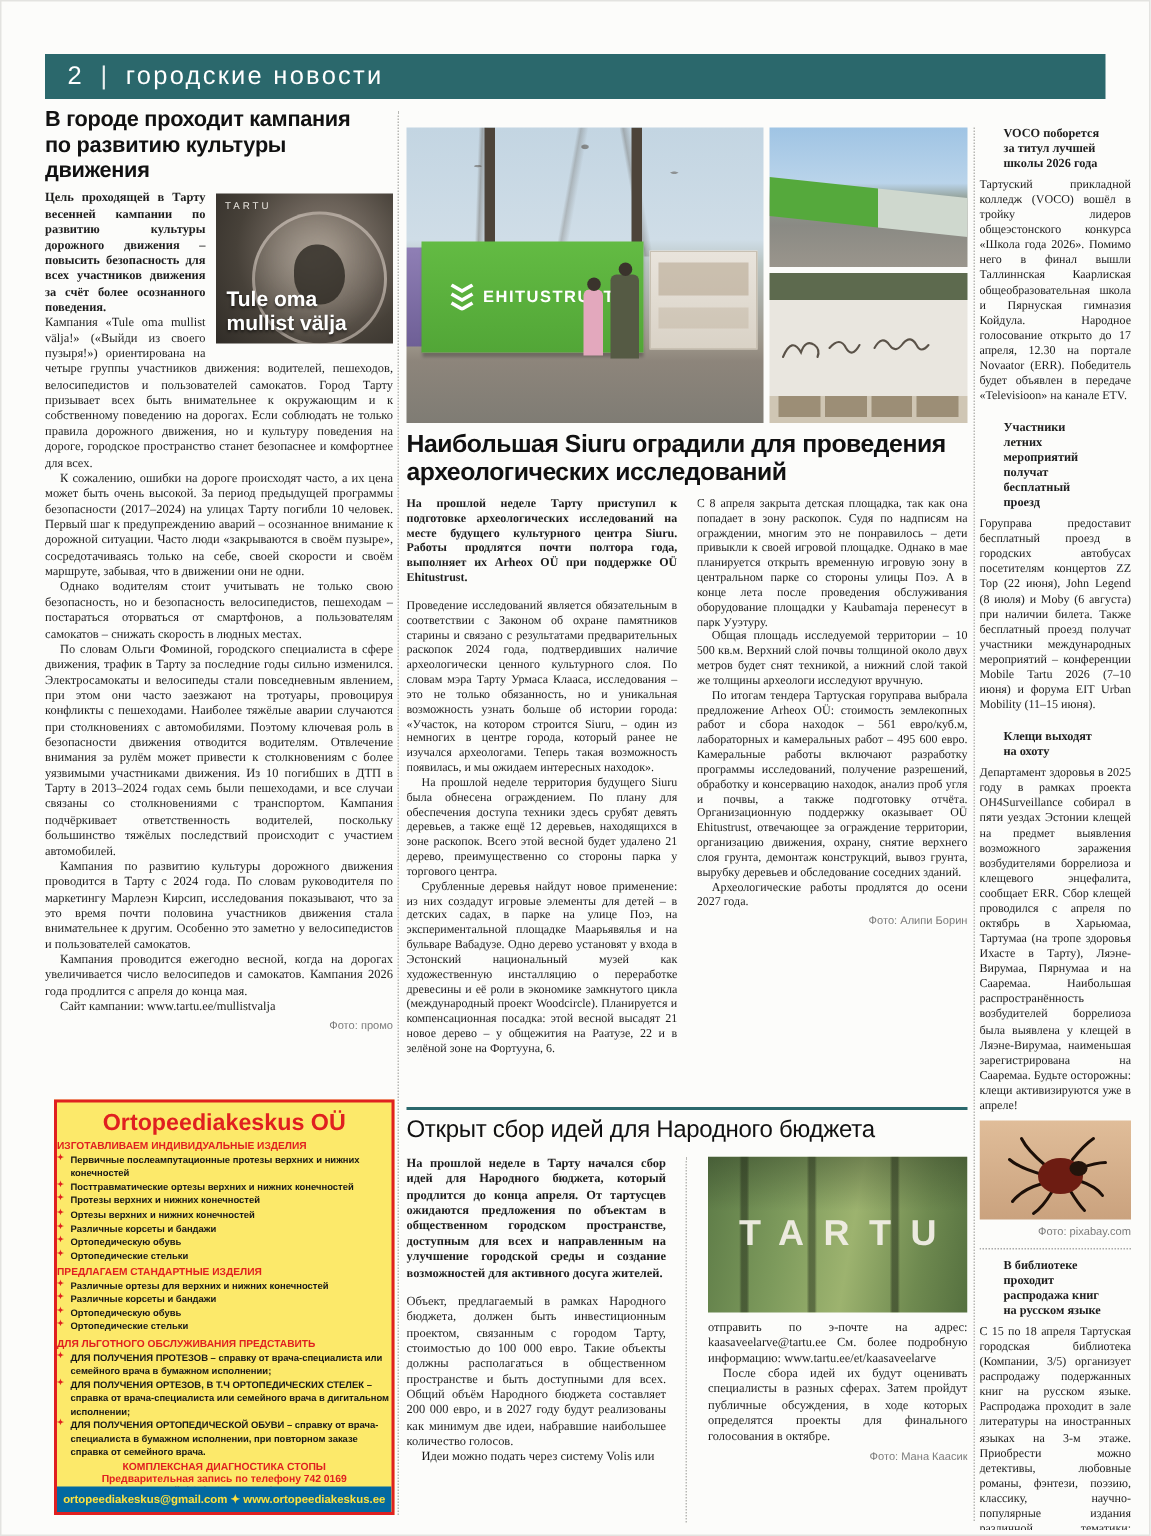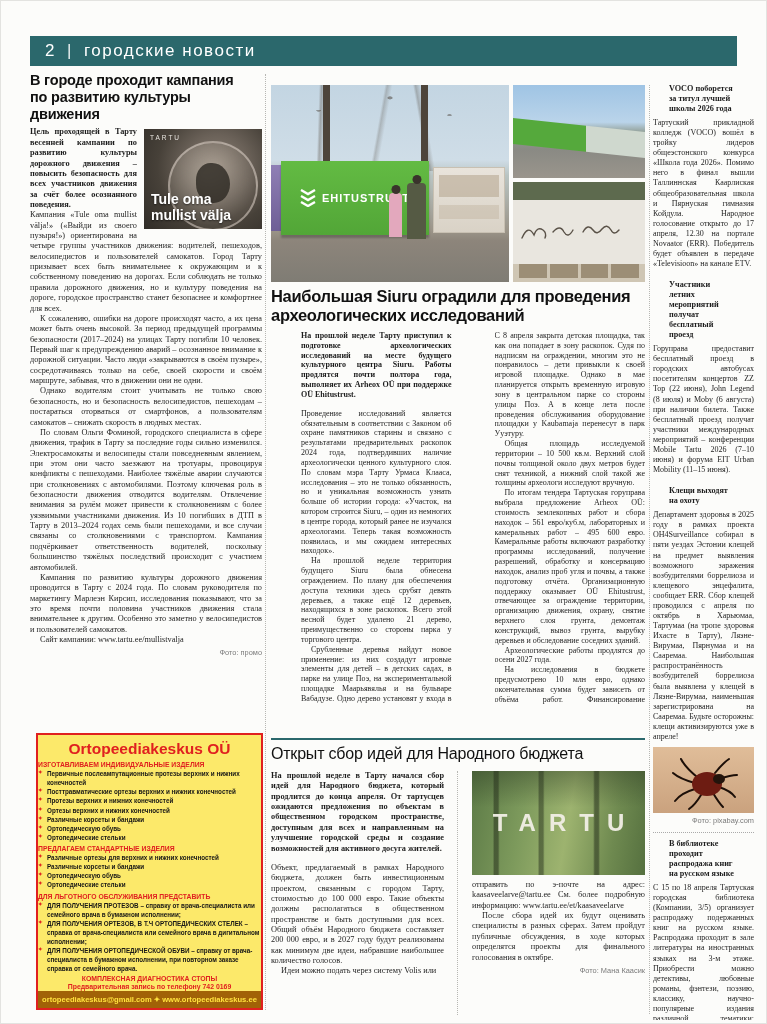--- a/index.html
+++ b/index.html
@@ -56,21 +56,21 @@
       background:linear-gradient(#9fc4e4 0%,#bad4ea 40%,#8e9a8e 52%,#8a8a84 70%,#9a958c 100%);}
   .street-fence{position:absolute;left:0;top:40px;width:100%;height:26px;transform:skewY(6deg);
       background:linear-gradient(90deg,#55a93c 0 55%,#cfd8ce 55% 100%);}
   .photo-banner{height:100px;position:relative;overflow:hidden;background:linear-gradient(#5d6a4e 0 18%,#e9e6df 18% 82%,#cfc6b4 82% 100%);}
   .strip{position:absolute;left:6px;bottom:4px;right:6px;height:14px;display:flex;gap:3px;}
   .strip i{flex:1;background:#9c8e76;}
   
   .h-siuru{position:absolute;left:271px;top:287px;width:374px;margin:0;color:#111;
       font-family:"Liberation Sans",sans-serif;font-weight:bold;font-size:16.5px;line-height:1.14;letter-spacing:-.3px;}
   .siuru-cols{position:absolute;left:271px;top:331px;width:374px;height:374px;display:flex;gap:13px;}
-  .siuru-cols .col{flex:1;overflow:hidden;margin-left:30px;}
+  .siuru-cols .col{flex:1;overflow:hidden;}
   .siuru-cols .bp{font-size:8px;line-height:1.23;}
   .gap{height:9px;}
   
   .budget-rule{position:absolute;left:271px;top:738px;width:374px;border-top:2px solid #2b686c;}
   .h-budget{position:absolute;left:271px;top:745px;width:374px;margin:0;color:#111;
       font-family:"Liberation Sans",sans-serif;font-weight:normal;font-size:16px;letter-spacing:-.2px;}
   .budget-cols{position:absolute;left:271px;top:771px;width:374px;height:246px;display:flex;gap:28px;}
   .budget-cols .col{flex:1;overflow:hidden;}
   .tartu-photo{height:104px;position:relative;overflow:hidden;margin-bottom:5px;
       background:linear-gradient(100deg,#5d7b47 0%,#7d9a5c 30%,#9db36f 55%,#6f8a50 80%,#55703f 100%);}
@@ -91,21 +91,21 @@
   .ad{position:absolute;left:36px;top:733px;width:227px;height:277px;box-sizing:border-box;
       background:#fce96a;border:2px solid #e02020;padding:5px 0 0;overflow:hidden;}
   .ad-title{margin:0 0 3px;text-align:center;color:#e02020;font-family:"Liberation Sans",sans-serif;
       font-weight:bold;font-size:15.5px;}
   .ad-h{margin:3px 0 1px;color:#e02020;font-family:"Liberation Sans",sans-serif;font-weight:bold;font-size:6.8px;}
   .ad-ul{margin:0;padding:0;list-style:none;}
   .ad-ul li{position:relative;padding-left:9px;font-family:"Liberation Sans",sans-serif;
       font-weight:bold;font-size:6.3px;line-height:1.45;color:#161616;}
   .ad-ul li::before{content:"✦";position:absolute;left:0;top:0;color:#e02020;font-size:5.5px;}
   .ad-c{margin:1px 0;text-align:center;color:#e02020;font-family:"Liberation Sans",sans-serif;font-weight:bold;font-size:6.9px;}
-  .ad-footer{position:absolute;left:0;right:0;bottom:0;background:#a16207;color:#ffe23e;
+  .ad-footer{position:absolute;left:0;right:0;bottom:0;background:#0369a1;color:#ffe23e;
       font-family:"Liberation Sans",sans-serif;font-weight:bold;font-size:7.6px;text-align:center;padding:4px 0;}
 </style>
 </head>
 <body>
 
 <div class="page">
 
   <div class="masthead">
     <span class="num">2</span>
     <span class="bar">|</span>
@@ -129,20 +129,21 @@
         <span>Tule oma</span><br>
         <span>mullist välja</span>
       </span>
     </div>
     <p class="bp lead">Цель проходящей в Тарту весенней кампании по развитию культуры дорожного движения – повысить безопасность для всех участников движения за счёт более осознанного поведения.</p>
     <p class="bp">Кампания «Tule oma mullist välja!» («Выйди из своего пузыря!») ориентирована на четыре группы участников движения: водителей, пешеходов, велосипедистов и пользователей самокатов. Город Тарту призывает всех быть внимательнее к окружающим и к собственному поведению на дорогах. Если соблюдать не только правила дорожного движения, но и культуру поведения на дороге, городское пространство станет безопаснее и комфортнее для всех.</p>
     <p class="bp ind">К сожалению, ошибки на дороге происходят часто, а их цена может быть очень высокой. За период предыдущей программы безопасности (2017–2024) на улицах Тарту погибли 10 человек. Первый шаг к предупреждению аварий – осознанное внимание к дорожной ситуации. Часто люди «закрываются в своём пузыре», сосредотачиваясь только на себе, своей скорости и своём маршруте, забывая, что в движении они не одни.</p>
     <p class="bp ind">Однако водителям стоит учитывать не только свою безопасность, но и безопасность велосипедистов, пешеходам – постараться оторваться от смартфонов, а пользователям самокатов – снижать скорость в людных местах.</p>
     <p class="bp ind">По словам Ольги Фоминой, городского специалиста в сфере движения, трафик в Тарту за последние годы сильно изменился. Электросамокаты и велосипеды стали повседневным явлением, при этом они часто заезжают на тротуары, провоцируя конфликты с пешеходами. Наиболее тяжёлые аварии случаются при столкновениях с автомобилями. Поэтому ключевая роль в безопасности движения отводится водителям. Отвлечение внимания за рулём может привести к столкновениям с более уязвимыми участниками движения. Из 10 погибших в ДТП в Тарту в 2013–2024 годах семь были пешеходами, и все случаи связаны со столкновениями с транспортом. Кампания подчёркивает ответственность водителей, поскольку большинство тяжёлых последствий происходит с участием автомобилей.</p>
     <p class="bp ind">Кампания по развитию культуры дорожного движения проводится в Тарту с 2024 года. По словам руководителя по маркетингу Марлеэн Кирсип, исследования показывают, что за это время почти половина участников движения стала внимательнее к другим. Особенно это заметно у велосипедистов и пользователей самокатов.</p>
+    <p class="bp ind">Кампания проводится ежегодно весной, когда на дорогах увеличивается число велосипедов и самокатов. Кампания 2026 года продлится с апреля до конца мая.</p>
     <p class="bp ind">Сайт кампании: www.tartu.ee/mullistvalja</p>
     <div class="credit">Фото: промо</div>
   </div>
 
   <div class="photos">
     <div class="photo-main">
       <div class="branches"></div>
       <div class="trunk" style="left:52px;"></div>
       <div class="trunk" style="left:150px;top:0;height:80px;"></div>
       <div class="fence-purple"></div>
@@ -190,21 +191,20 @@
       <div class="gap"></div>
       <p class="bp">Проведение исследований является обязательным в соответствии с Законом об охране памятников старины и связано с результатами предварительных раскопок 2024 года, подтвердивших наличие археологически ценного культурного слоя. По словам мэра Тарту Урмаса Клааса, исследования – это не только обязанность, но и уникальная возможность узнать больше об истории города: «Участок, на котором строится Siuru, – один из немногих в центре города, который ранее не изучался археологами. Теперь такая возможность появилась, и мы ожидаем интересных находок».</p>
       <p class="bp ind">На прошлой неделе территория будущего Siuru была обнесена ограждением. По плану для обеспечения доступа техники здесь срубят девять деревьев, а также ещё 12 деревьев, находящихся в зоне раскопок. Всего этой весной будет удалено 21 дерево, преимущественно со стороны парка у торгового центра.</p>
       <p class="bp ind">Срубленные деревья найдут новое применение: из них создадут игровые элементы для детей – в детских садах, в парке на улице Поэ, на экспериментальной площадке Маарьявялья и на бульваре Вабадузе. Одно дерево установят у входа в Эстонский национальный музей как художественную инсталляцию о переработке древесины и её роли в экономике замкнутого цикла (международный проект Woodcircle). Планируется и компенсационная посадка: этой весной высадят 21 новое дерево – у общежития на Раатузе, 22 и в зелёной зоне на Фортууна, 6.</p>
     </div>
     <div class="col">
       <p class="bp">С 8 апреля закрыта детская площадка, так как она попадает в зону раскопок. Судя по надписям на ограждении, многим это не понравилось – дети привыкли к своей игровой площадке. Однако в мае планируется открыть временную игровую зону в центральном парке со стороны улицы Поэ. А в конце лета после проведения обслуживания оборудование площадки у Kaubamaja перенесут в парк Ууэтуру.</p>
       <p class="bp ind">Общая площадь исследуемой территории – 10 500 кв.м. Верхний слой почвы толщиной около двух метров будет снят техникой, а нижний слой такой же толщины археологи исследуют вручную.</p>
       <p class="bp ind">По итогам тендера Тартуская горуправа выбрала предложение Arheox OÜ: стоимость землекопных работ и сбора находок – 561 евро/куб.м, лабораторных и камеральных работ – 495 600 евро. Камеральные работы включают разработку программы исследований, получение разрешений, обработку и консервацию находок, анализ проб угля и почвы, а также подготовку отчёта. Организационную поддержку оказывает OÜ Ehitustrust, отвечающее за ограждение территории, организацию движения, охрану, снятие верхнего слоя грунта, демонтаж конструкций, вывоз грунта, вырубку деревьев и обследование соседних зданий.</p>
       <p class="bp ind">Археологические работы продлятся до осени 2027 года.</p>
-      <p class="bp ind">На исследования в бюджете предусмотрено 10 млн евро, однако окончательная сумма будет зависеть от объёма работ. Финансирование осуществляется за счёт «Капитала культуры Эстонии» и бюджета города Тарту.</p>
       <div class="credit">Фото: Алипи Борин</div>
     </div>
   </div>
 
   <div class="budget-rule"></div>
   <h2 class="h-budget">Открыт сбор идей для Народного бюджета</h2>
   <div class="budget-cols">
     <div class="col">
       <p class="bp lead">На прошлой неделе в Тарту начался сбор идей для Народного бюджета, который продлится до конца апреля. От тартусцев ожидаются предложения по объектам в общественном городском пространстве, доступным для всех и направленным на улучшение городской среды и создание возможностей для активного досуга жителей.</p>
       <div class="gap"></div>

